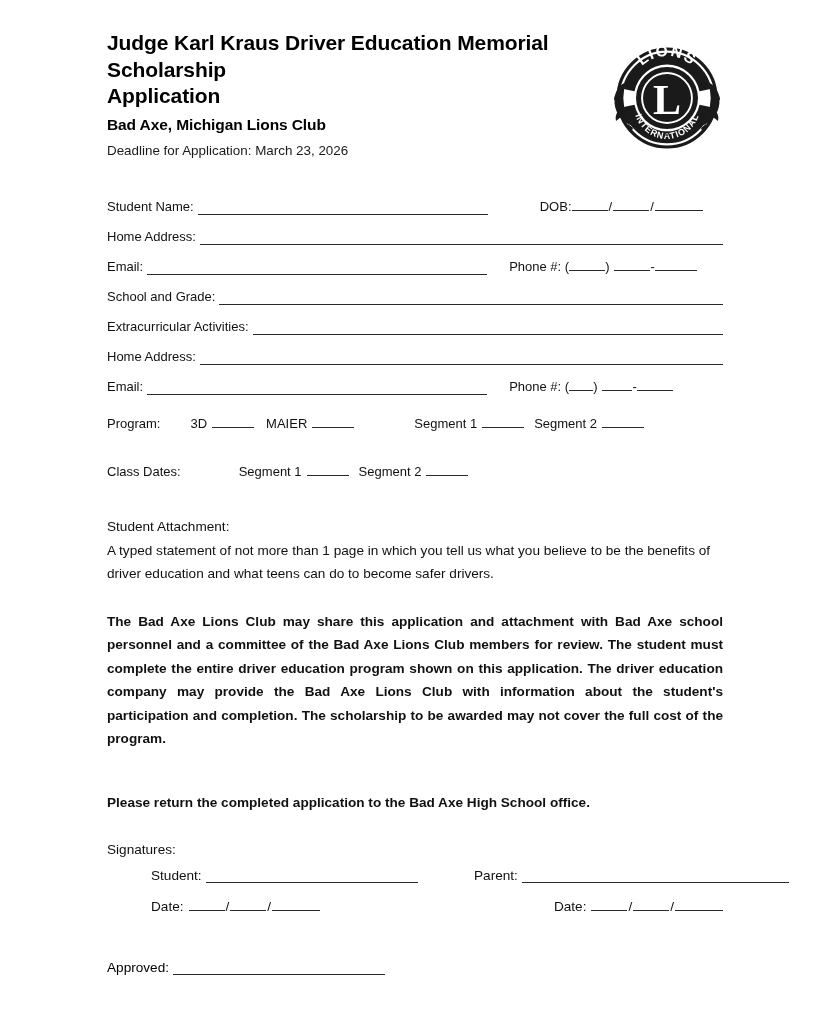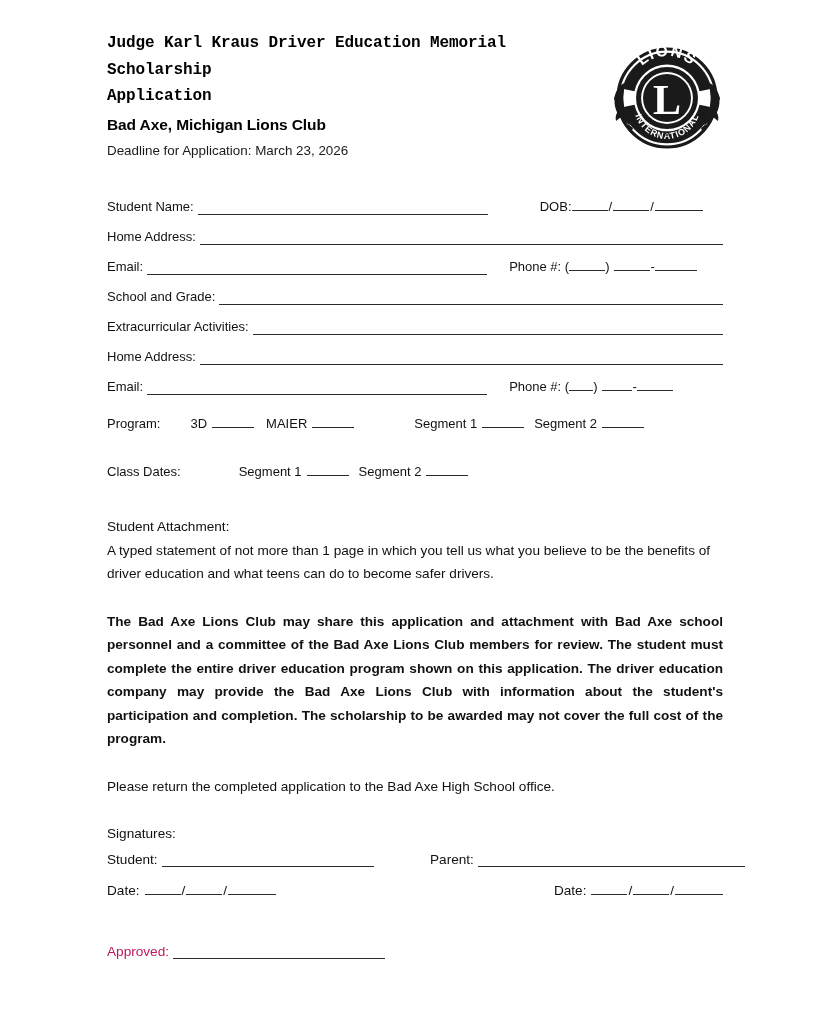--- a/index.html
+++ b/index.html
@@ -34,26 +34,25 @@
 
   
   .header-block {
     position: relative;
     width: 616px;
   }
   .title-wrap {
     width: 472px;
   }
   .doc-title {
-    font-size: 16px;
+    font-size: 21px;
     font-weight: bold;
     line-height: 26.5px;
     letter-spacing: -0.1px;
     color: #000;
-    font-family: Liberation Mono, monospace;
   }
   .doc-subtitle {
     font-size: 15.5px;
     font-weight: bold;
     line-height: 26.5px;
     letter-spacing: -0.1px;
     margin-top: 2px;
     color: #000;
   }
   .doc-deadline {
@@ -113,52 +112,53 @@
     line-height: 23.5px;
     color: #111;
   }
   .sec.attach { margin-top: 28px; }
   .sec.justified {
     margin-top: 24px;
     text-align: justify;
     text-justify: inter-word;
     font-weight: bold;
   }
-  .sec.return-note { margin-top: 24px; }
+  .sec.return-note { margin-top: 40px; font-weight: bold; }
   .sec.sig-head { margin-top: 24px; }
 
   
   .sig-block { margin-top: 0px; }
   .sig-row {
     display: flex;
     font-size: 13.6px;
     line-height: 27px;
     white-space: pre;
     color: #111;
+    margin-left: 44px;
   }
   .sig-col-left { flex: 0 0 323px; display: flex; align-items: baseline; }
   .sig-col-right { flex: 1 1 auto; display: flex; align-items: baseline; justify-content: flex-end; }
   .sig-rule {
     height: 1px;
     background: #2b2b2b;
     align-self: flex-end;
     margin-bottom: 6px;
     margin-left: 4px;
   }
   .sig-rule.student { width: 212px; }
   .sig-rule.parent  { width: 267px; }
 
   .approved-row {
     margin-top: 34px;
     display: flex;
     align-items: baseline;
     font-size: 13.6px;
     line-height: 27px;
     white-space: pre;
-    color: #be185d;
+    color: #000000;
   }
   .approved-rule {
     width: 212px;
     height: 1px;
     background: #2b2b2b;
     align-self: flex-end;
     margin-bottom: 6px;
     margin-left: 4px;
   }
 </style>

